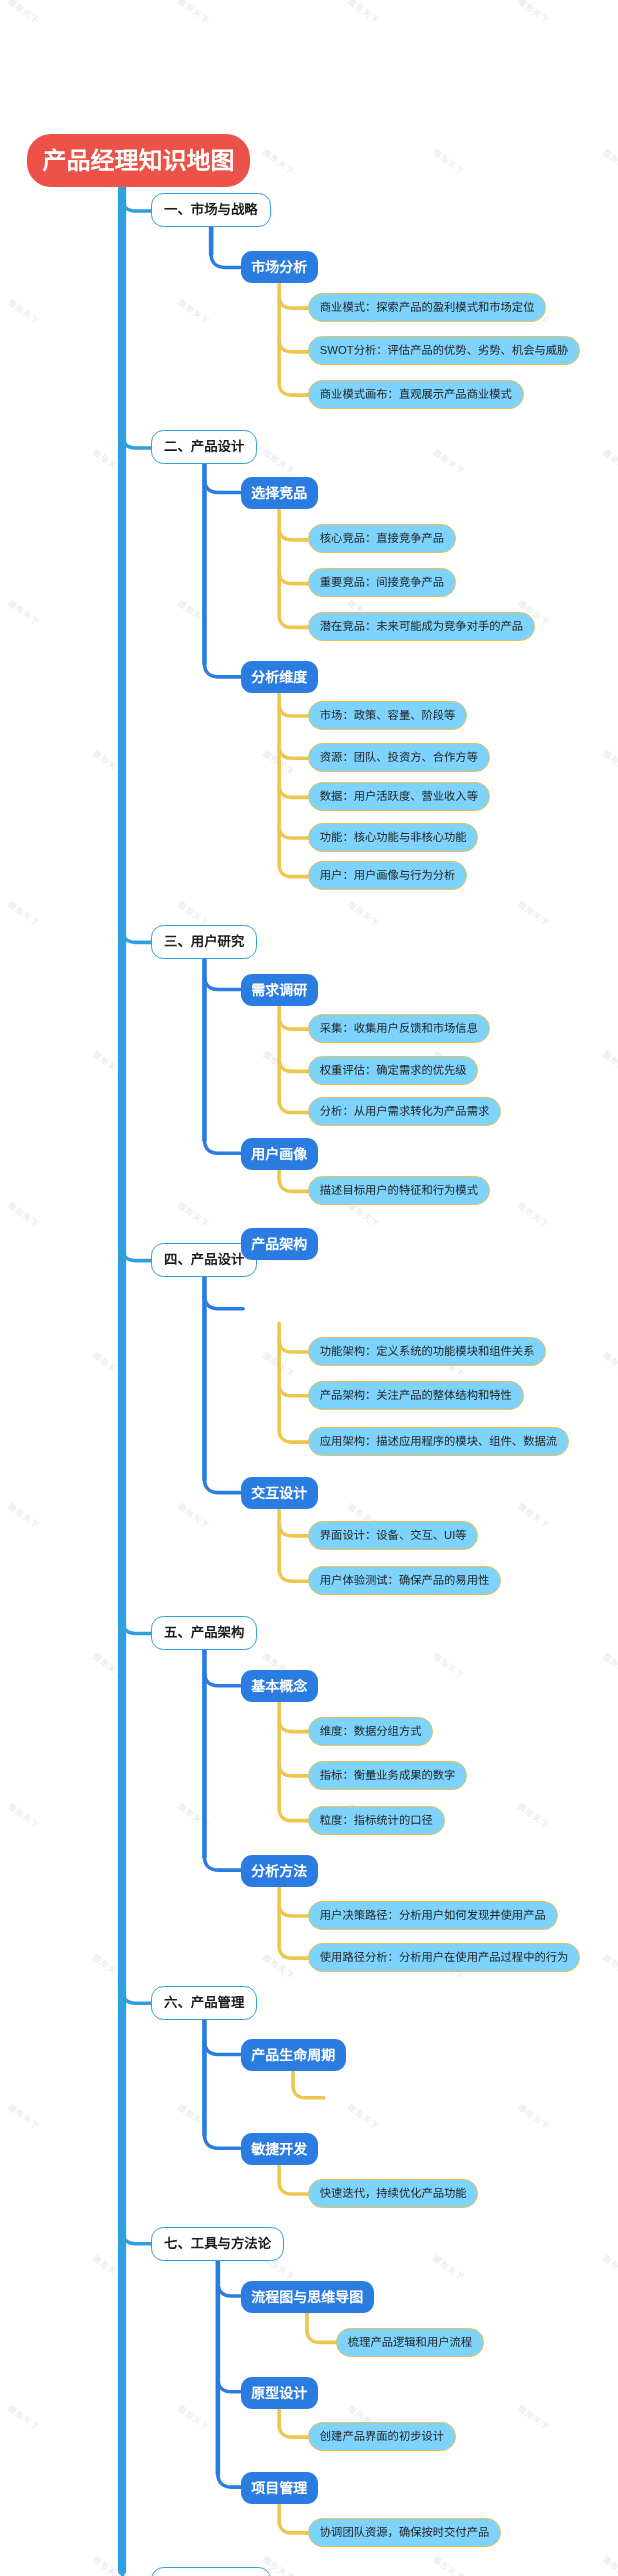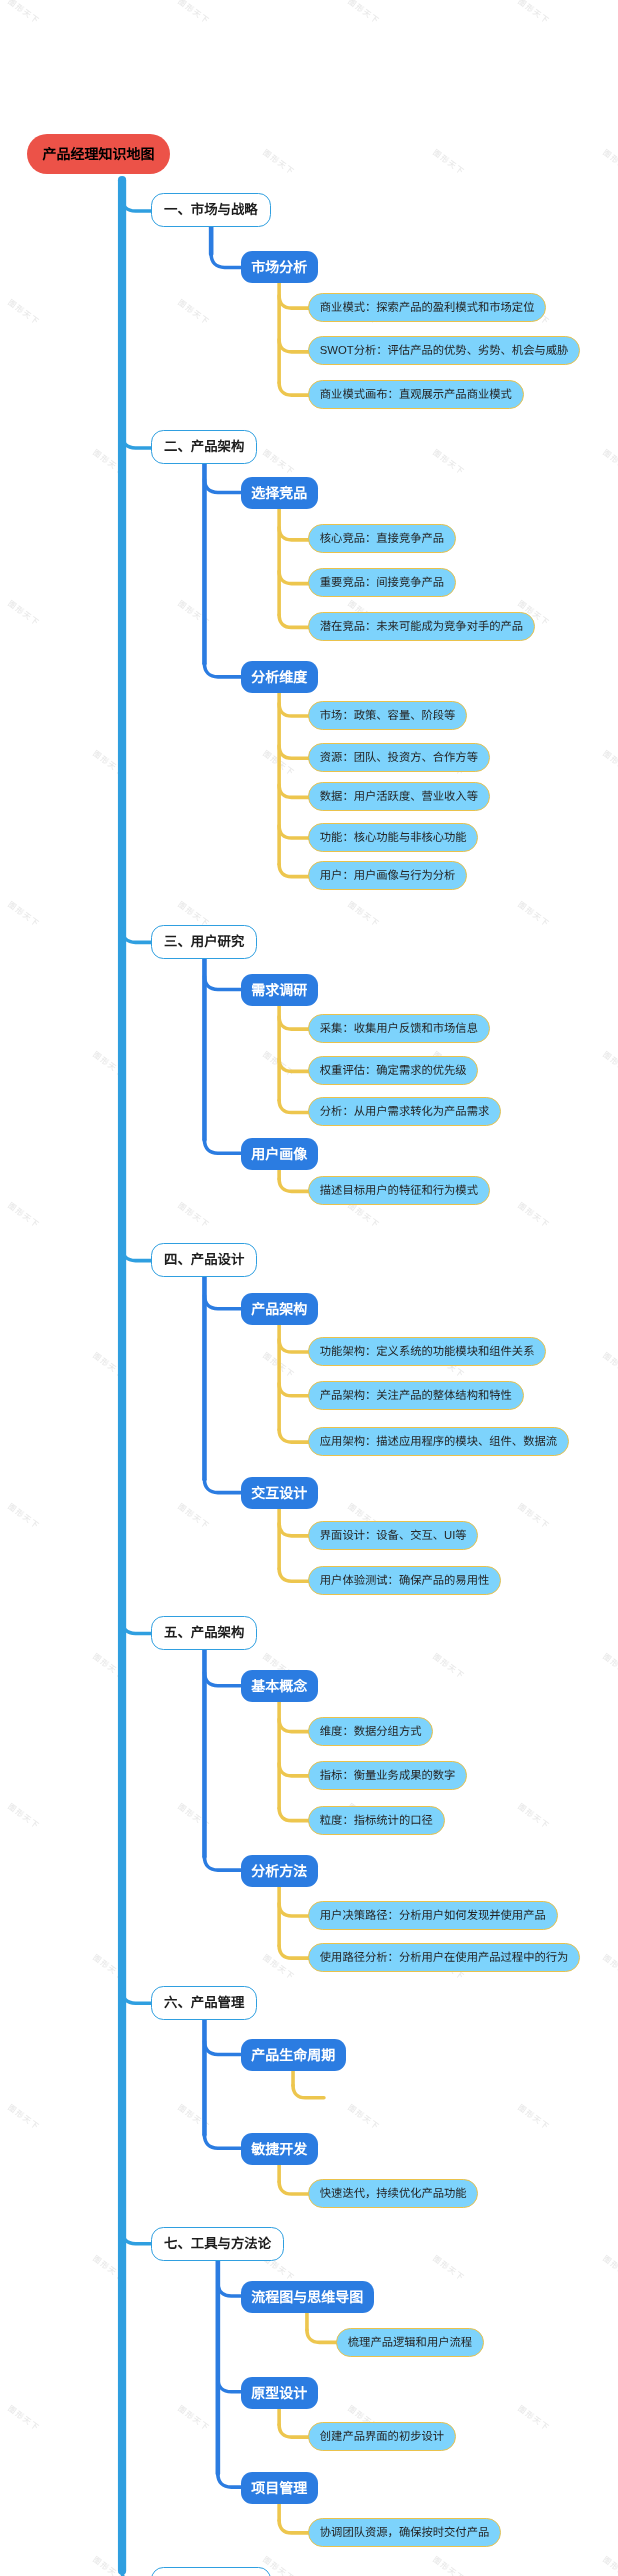--- a/index.html
+++ b/index.html
@@ -11,22 +11,22 @@
   }
   #canvas{position:absolute;left:0;top:0;width:618px;height:2926px;}
   #wm-layer{position:absolute;left:0;top:0;width:100%;height:100%;z-index:0;pointer-events:none;}
   .wm{
     position:absolute;font-size:7.7px;letter-spacing:1.5px;color:rgba(50,50,50,0.10);
     transform:rotate(36deg);white-space:nowrap;font-weight:600;
   }
   #wires{position:absolute;left:0;top:0;z-index:1;}
   .node{position:absolute;white-space:nowrap;box-sizing:border-box;z-index:2;}
   .root-node{
-    background:var(--c-root,#ec5248);color:#000000;
-    font-size:14px;font-weight:bold;line-height:1.3;
+    background:var(--c-root,#ec5248);color:#ffffff;
+    font-size:24px;font-weight:bold;line-height:1.3;
     padding:10.8px 15.5px;border-radius:24px;
   }
   .l1-node{
     background:#ffffff;color:#1d1d1d;
     border:1.8px solid var(--c-sky,#2f9fe0);
     font-size:13.4px;font-weight:600;line-height:1.3;
     padding:7.2px 12px;border-radius:12.4px;
   }
   .l2-node{
     background:var(--c-royal,#2b7ce1);color:#ffffff;
@@ -200,40 +200,40 @@
       <path d="M 542 5180.5 C 542 5195.38 551.12 5204.5 566 5204.5 L 602 5204.5" fill="none" stroke="#edc64e" stroke-width="7" stroke-linecap="round"></path>
       <path d="M 542 5329 L 542 5365.5" fill="none" stroke="#edc64e" stroke-width="7" stroke-linecap="round"></path>
       <path d="M 542 5365.5 C 542 5380.38 551.12 5389.5 566 5389.5 L 602 5389.5" fill="none" stroke="#edc64e" stroke-width="7" stroke-linecap="round"></path>
     </svg>
   <div class="node root-node" id="root-node" style="left:27px;top:134px;">产品经理知识地图</div>
 <div class="node l1-node" style="left: 151px; top: 193px;">一、市场与战略</div>
     <div class="node l2-node" style="left: 241px; top: 251px;">市场分析</div>
     <div class="node leaf-node" style="left: 308px; top: 293px;">商业模式：探索产品的盈利模式和市场定位</div>
     <div class="node leaf-node" style="left: 308px; top: 336px;">SWOT分析：评估产品的优势、劣势、机会与威胁</div>
     <div class="node leaf-node" style="left: 308px; top: 380px;">商业模式画布：直观展示产品商业模式</div>
-    <div class="node l1-node" style="left: 151px; top: 430px;">二、产品架构</div>
+    <div class="node l1-node" style="left: 151px; top: 430px;">二、产品设计</div>
     <div class="node l2-node" style="left: 241px; top: 477px;">选择竞品</div>
     <div class="node leaf-node" style="left: 308px; top: 524px;">核心竞品：直接竞争产品</div>
     <div class="node leaf-node" style="left: 308px; top: 568px;">重要竞品：间接竞争产品</div>
     <div class="node leaf-node" style="left: 308px; top: 612px;">潜在竞品：未来可能成为竞争对手的产品</div>
     <div class="node l2-node" style="left: 241px; top: 661px;">分析维度</div>
     <div class="node leaf-node" style="left: 308px; top: 701px;">市场：政策、容量、阶段等</div>
     <div class="node leaf-node" style="left: 308px; top: 743px;">资源：团队、投资方、合作方等</div>
     <div class="node leaf-node" style="left: 308px; top: 782px;">数据：用户活跃度、营业收入等</div>
     <div class="node leaf-node" style="left: 308px; top: 823px;">功能：核心功能与非核心功能</div>
     <div class="node leaf-node" style="left: 308px; top: 861px;">用户：用户画像与行为分析</div>
     <div class="node l1-node" style="left: 151px; top: 925px;">三、用户研究</div>
     <div class="node l2-node" style="left: 241px; top: 974px;">需求调研</div>
     <div class="node leaf-node" style="left: 308px; top: 1014px;">采集：收集用户反馈和市场信息</div>
     <div class="node leaf-node" style="left: 308px; top: 1056px;">权重评估：确定需求的优先级</div>
     <div class="node leaf-node" style="left: 308px; top: 1097px;">分析：从用户需求转化为产品需求</div>
     <div class="node l2-node" style="left: 241px; top: 1138px;">用户画像</div>
     <div class="node leaf-node" style="left: 308px; top: 1176px;">描述目标用户的特征和行为模式</div>
     <div class="node l1-node" style="left: 151px; top: 1243px;">四、产品设计</div>
-    <div class="node l2-node" style="left: 241px; top: 1293px;">产品架构</div>
+    <div class="node l2-node" style="left: 241px; top: 1228px;">产品架构</div>
     <div class="node leaf-node" style="left: 308px; top: 1337px;">功能架构：定义系统的功能模块和组件关系</div>
     <div class="node leaf-node" style="left: 308px; top: 1381px;">产品架构：关注产品的整体结构和特性</div>
     <div class="node leaf-node" style="left: 308px; top: 1427px;">应用架构：描述应用程序的模块、组件、数据流</div>
     <div class="node l2-node" style="left: 241px; top: 1477px;">交互设计</div>
     <div class="node leaf-node" style="left: 308px; top: 1521px;">界面设计：设备、交互、UI等</div>
     <div class="node leaf-node" style="left: 308px; top: 1566px;">用户体验测试：确保产品的易用性</div>
     <div class="node l1-node" style="left: 151px; top: 1616px;">五、产品架构</div>
     <div class="node l2-node" style="left: 241px; top: 1670px;">基本概念</div>
     <div class="node leaf-node" style="left: 308px; top: 1717px;">维度：数据分组方式</div>
     <div class="node leaf-node" style="left: 308px; top: 1761px;">指标：衡量业务成果的数字</div>

